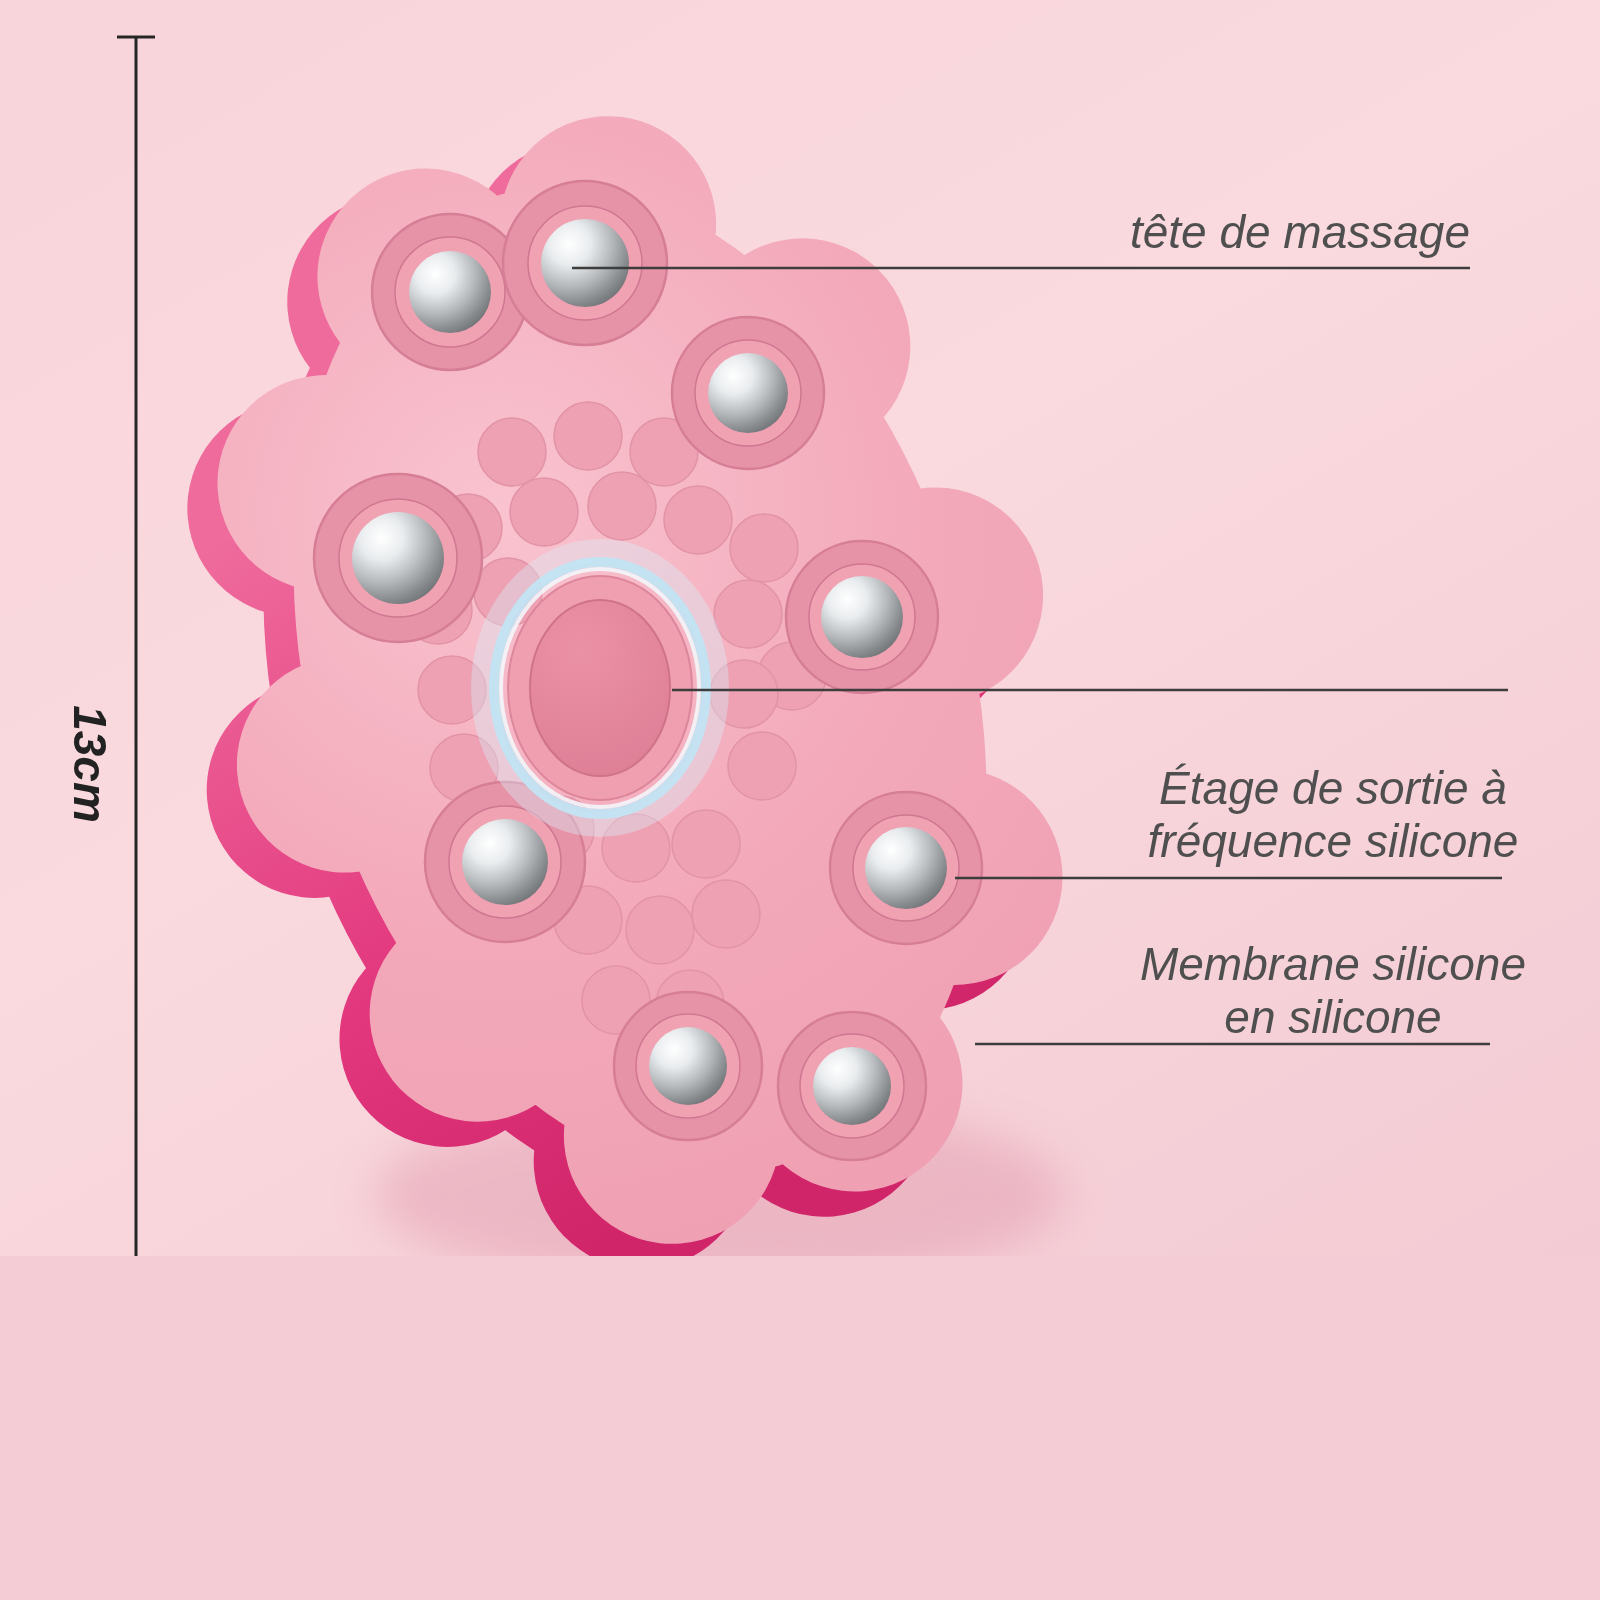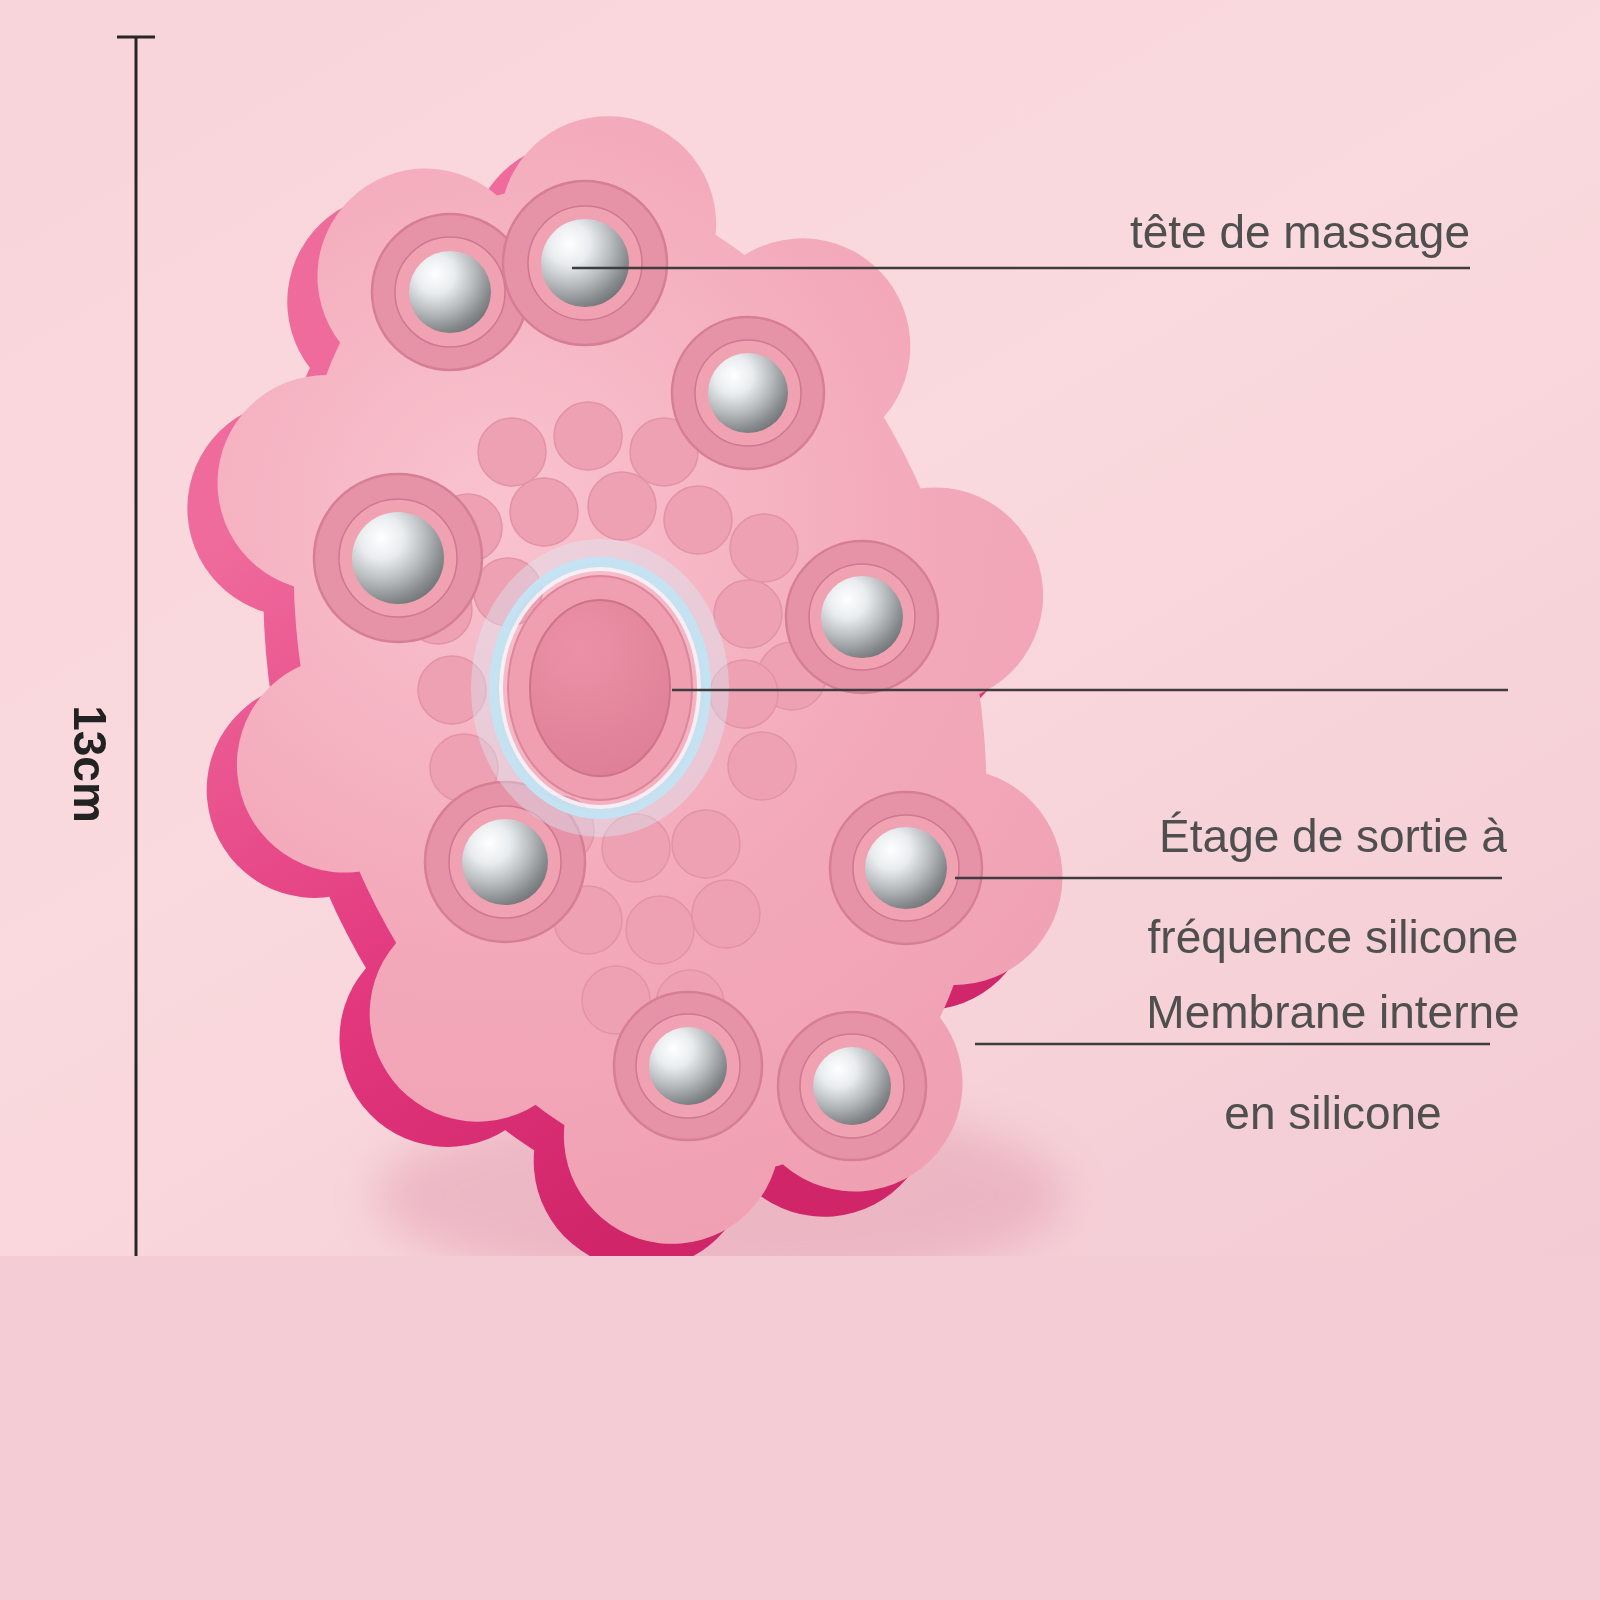--- a/index.html
+++ b/index.html
@@ -1,25 +1,26 @@
 <!DOCTYPE html>
 <html><head>
 <meta charset="utf-8">
 <style>
   html,body{margin:0;padding:0;background:#f3ccd5;}
   .stage{
     position:relative;width:1600px;height:1256px;overflow:hidden;
     background:linear-gradient(150deg,#f8d4db 0%,#fadade 45%,#f3cbd4 100%);
     font-family:"Liberation Sans",sans-serif;
+    font-style:italic;
   }
   .stage > svg{position:absolute;left:0;top:0;}
   .callout{
     position:absolute;color:#4f4f4f;font-size:46px;line-height:1.16;
   }
-  .callout .l2{display:block;margin-top:48px;}
+  .callout .l2{display:block;}
   .dim{
     position:absolute;color:#222;font-weight:600;font-size:46px;
     display:flex;align-items:center;justify-content:center;
   }
   .dim.vertical{transform:rotate(90deg);}
 </style>
 </head>
 <body>
 
 <div class="stage">
@@ -189,21 +190,21 @@
 
   <div class="callout" style="left:1000px;top:206px;width:470px;text-align:right;">tête de massage</div>
 
 
   <div class="callout" style="left:1123px;top:762px;width:420px;text-align:center;">
     <span class="l2">Étage de sortie à</span>
     <span class="l2">fréquence silicone</span>
   </div>
 
   <div class="callout" style="left:1123px;top:938px;width:420px;text-align:center;">
-    <span class="l2">Membrane interne</span>
+    <span class="l2">Membrane silicone</span>
     <span class="l2">en silicone</span>
   </div>
 
   <div class="dim vertical" style="left:28px;top:738px;width:124px;height:52px;">13cm</div>
 
   <div class="dim" style="left:597px;top:1526px;width:200px;height:56px;font-size:48px;">13cm</div>
 
 </div>
 
 </body></html>

